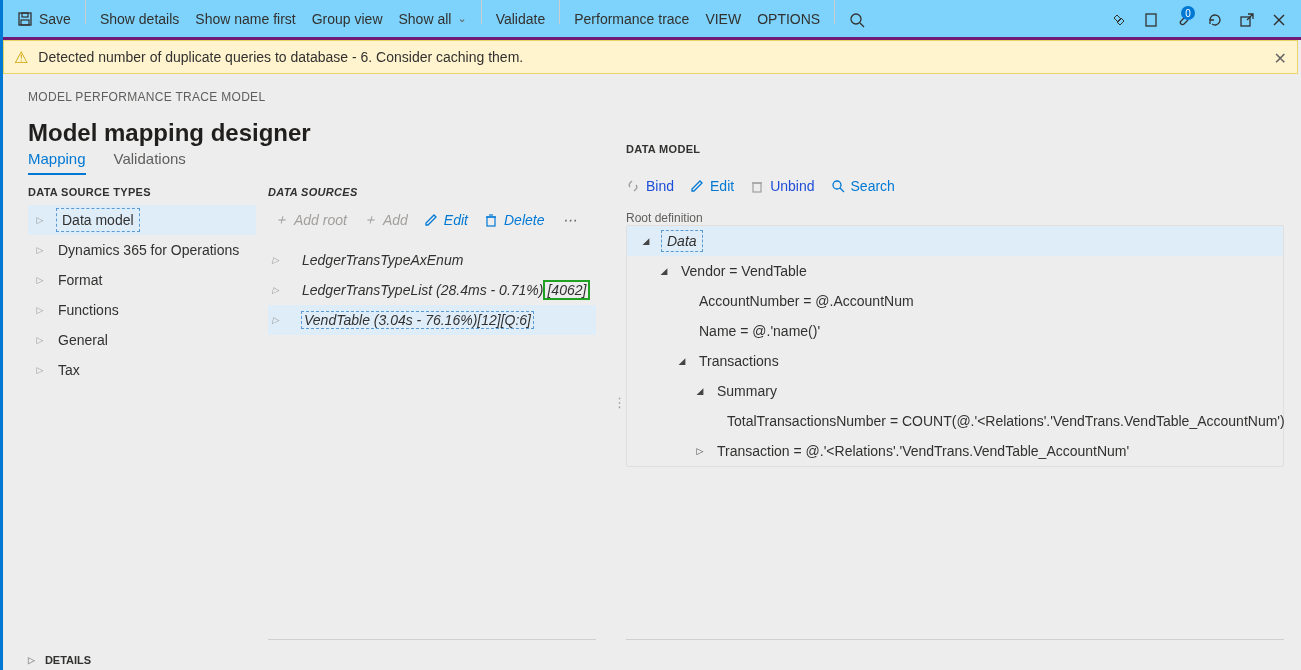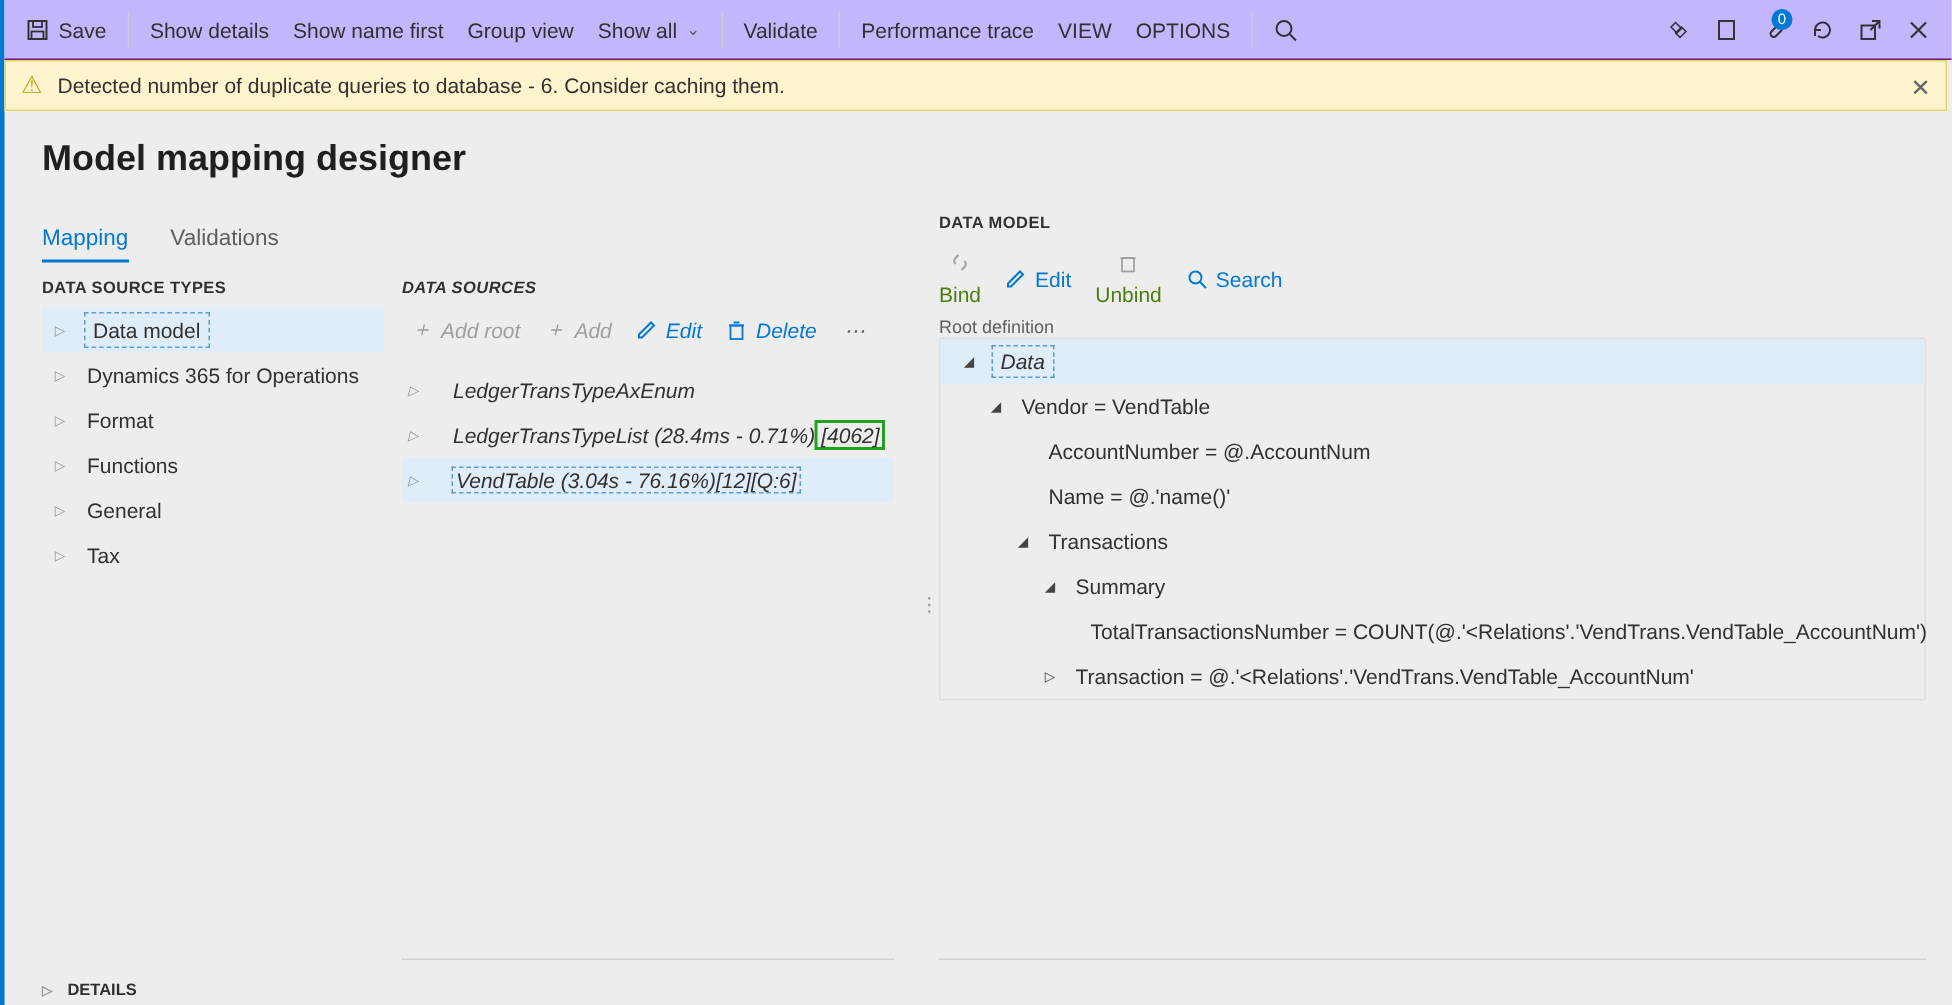--- a/index.html
+++ b/index.html
@@ -8,24 +8,24 @@
     font-family: "Segoe UI", Arial, sans-serif;
     font-size: 14px;
     color: #323130;
     background: #EDEDED;
     overflow: hidden;
   }
   .left-edge { position:absolute; left:0; top:0; width:3px; height:100%; background:#0078D4; }
   
   .toolbar {
     position:absolute; left:3px; right:0; top:0; height:40px;
-    background:#c4b5fd;
-    display:flex; align-items:center;
+    background:#7dd3fc;
+    display:flex; align-items:flex-start;
     padding-left:6px;
-    border-bottom:1px solid #701a75;
+    border-bottom:3px solid #701a75;
   }
   .tb-sep { width:1px; height:24px; background:#ccc; margin:0 6px; }
   .tb-item {
     display:flex; align-items:center; height:100%;
     padding:0 8px; color:#323130; cursor:pointer;
     white-space:nowrap;
   }
   .chev { margin-left:6px; font-size:11px; color:#605e5c; }
   .tb-right { position:absolute; right:6px; top:0; height:40px; display:flex; align-items:center; }
   .tb-icon { width:32px; height:40px; display:flex; align-items:center; justify-content:center; cursor:pointer; color:#444; position:relative; }
@@ -41,21 +41,21 @@
     border:1px solid #E8D568;
     display:flex; align-items:center;
     padding-left:10px;
     color:#323130;
   }
   .warning-bar .close { position:absolute; right:10px; top:8px; cursor:pointer; color:#666; font-size:16px; }
   .warn-ico { color:#D0A20B; margin-right:10px; font-size:16px; }
   
   .breadcrumb-area { position:absolute; left:28px; top:90px; }
   .breadcrumb-line { font-size:12px; color:#605E5C; letter-spacing:0.3px; }
-  .page-title { font-size:24px; font-weight:600; margin-top:2px; color:#201f1e; }
+  .page-title { font-size:24px; font-weight:600; margin-top:15px; color:#201f1e; }
   
   .tabs { position:absolute; left:28px; top:150px; display:flex; gap:28px; }
   .tab { font-size:15px; color:#605e5c; padding-bottom:6px; cursor:pointer; }
   .tab.active { color:#0078D4; border-bottom:2px solid #0078D4; }
   
   .col1 { position:absolute; left:28px; top:186px; width:228px; }
   .col2 { position:absolute; left:268px; top:186px; width:328px;font-style:italic; }
   .col3 { position:absolute; left:626px; top:143px; width:658px; }
   .colhdr { font-size:11px; font-weight:600; color:#323130; letter-spacing:0.3px; margin-bottom:7px; }
   
@@ -80,21 +80,21 @@
   .ds-row { display:flex; align-items:center; height:30px; cursor:pointer; padding-left:4px; }
   .ds-row .exp { width:16px; color:#999; font-size:9px; margin-right:14px; }
   .ds-row .txt { white-space:nowrap; }
   .ds-row.selected { background:#DFEDF8; }
   .ds-row .txt .focus-tag { outline:1px dashed #5a9bd5; outline-offset:0; padding:0 2px; }
   .green-box { border:2px solid #21A121; padding:0 2px; }
   
   .dm-title { font-size:11px; font-weight:600; color:#323130; letter-spacing:0.3px; margin-bottom:16px; }
   .dm-toolbar { display:flex; align-items:center; gap:16px; height:30px; margin-bottom:10px; }
   .dm-btn { display:flex; align-items:center; gap:6px; cursor:pointer; }
-  .dm-btn.disabled { color:#4d7c0f; cursor:default;flex-direction:column; }
+  .dm-btn.disabled { color:#1d4ed8; cursor:default; }
   .dm-btn.link { color:#0078D4; }
   .small-label { font-size:12px; color:#605e5c; margin-top:4px; }
   .root-value { font-size:15px; color:#323130; margin-top:2px; margin-bottom:16px; }
   .dm-tree { border:1px solid #E1DFDD; border-radius:2px; padding:0; }
   .dm-row { display:flex; align-items:center; height:30px; }
   .dm-row.selected { background:#DFEDF8; }
   .dm-row .exp { width:14px; font-size:9px; color:#444; text-align:center; }
   .dm-row .lbl { white-space:nowrap; }
   .ind1 { padding-left:12px; }
   .ind2 { padding-left:30px; }
@@ -202,20 +202,21 @@
   </div>
 </div>
 
 <div class="warning-bar">
   <span class="warn-ico">⚠</span>
   <span>Detected number of duplicate queries to database - 6. Consider caching them.</span>
   <span class="close">✕</span>
 </div>
 
 <div class="breadcrumb-area">
+  <div class="breadcrumb-line">MODEL PERFORMANCE TRACE MODEL</div>
   <div class="page-title">Model mapping designer</div>
 </div>
 
 <div class="tabs">
   <div class="tab active"><span>Mapping</span></div>
   <div class="tab"><span>Validations</span></div>
 </div>
 
 <div class="col1">
   <div class="colhdr">DATA SOURCE TYPES</div>

